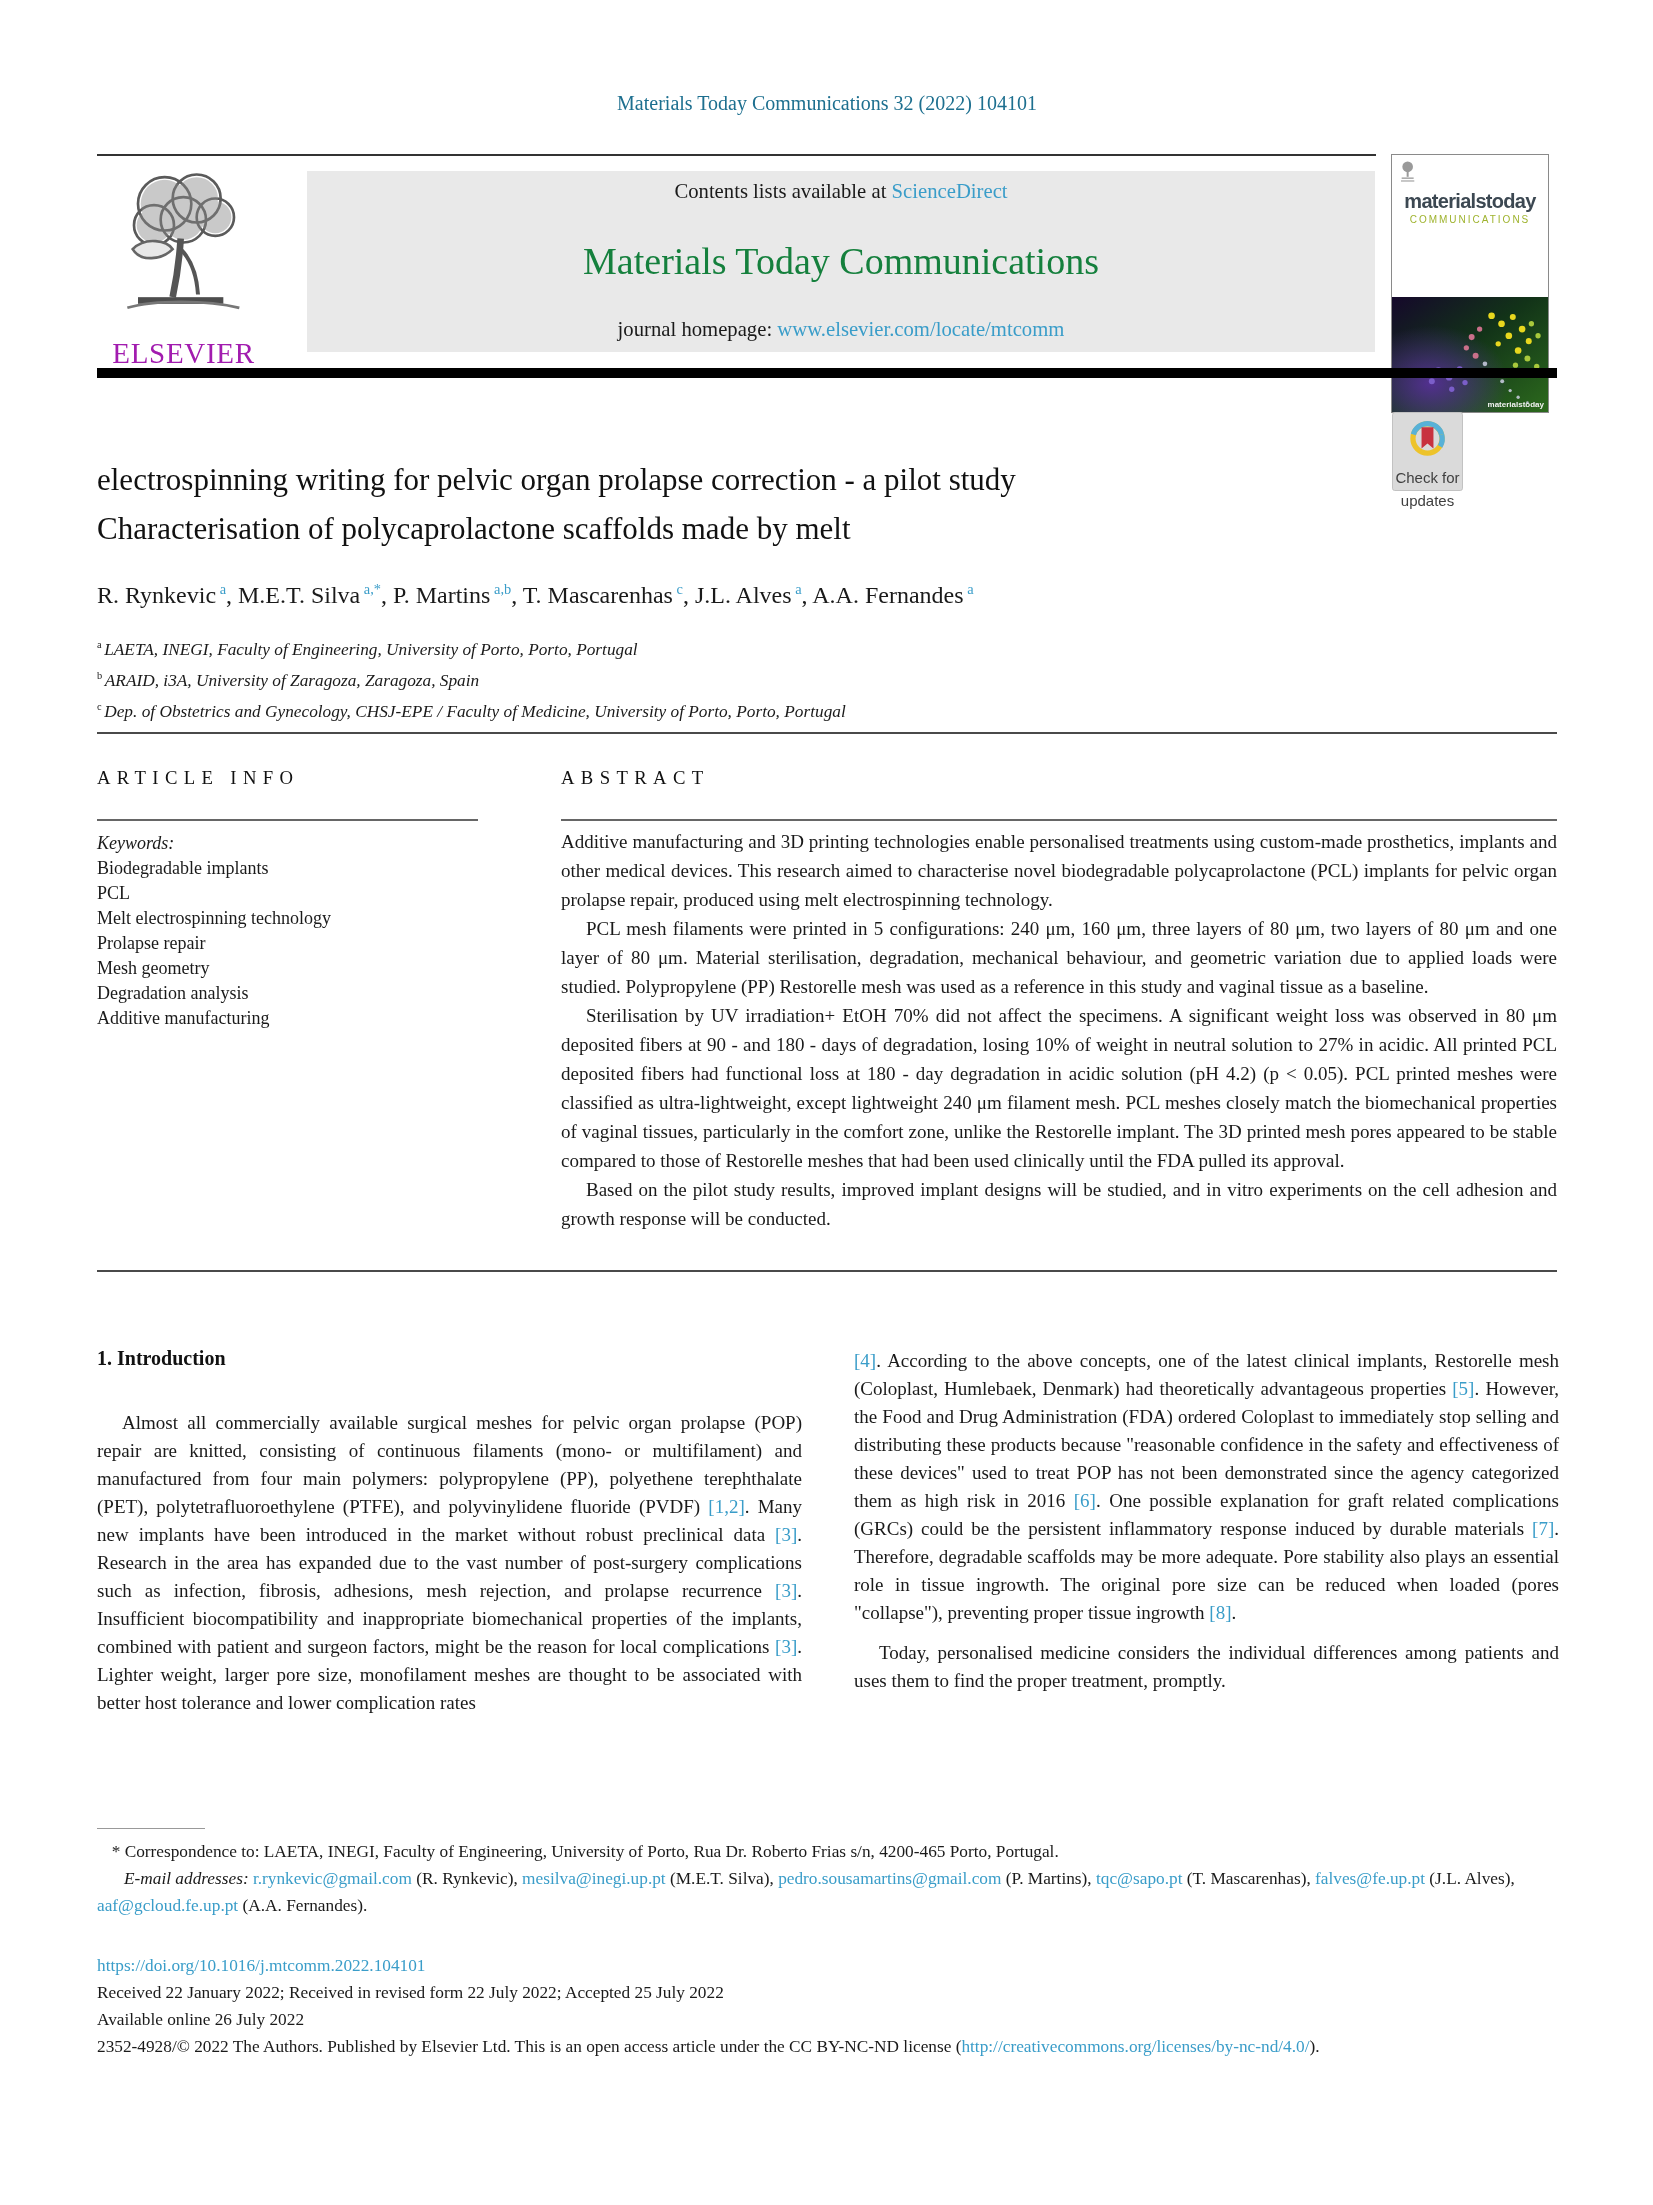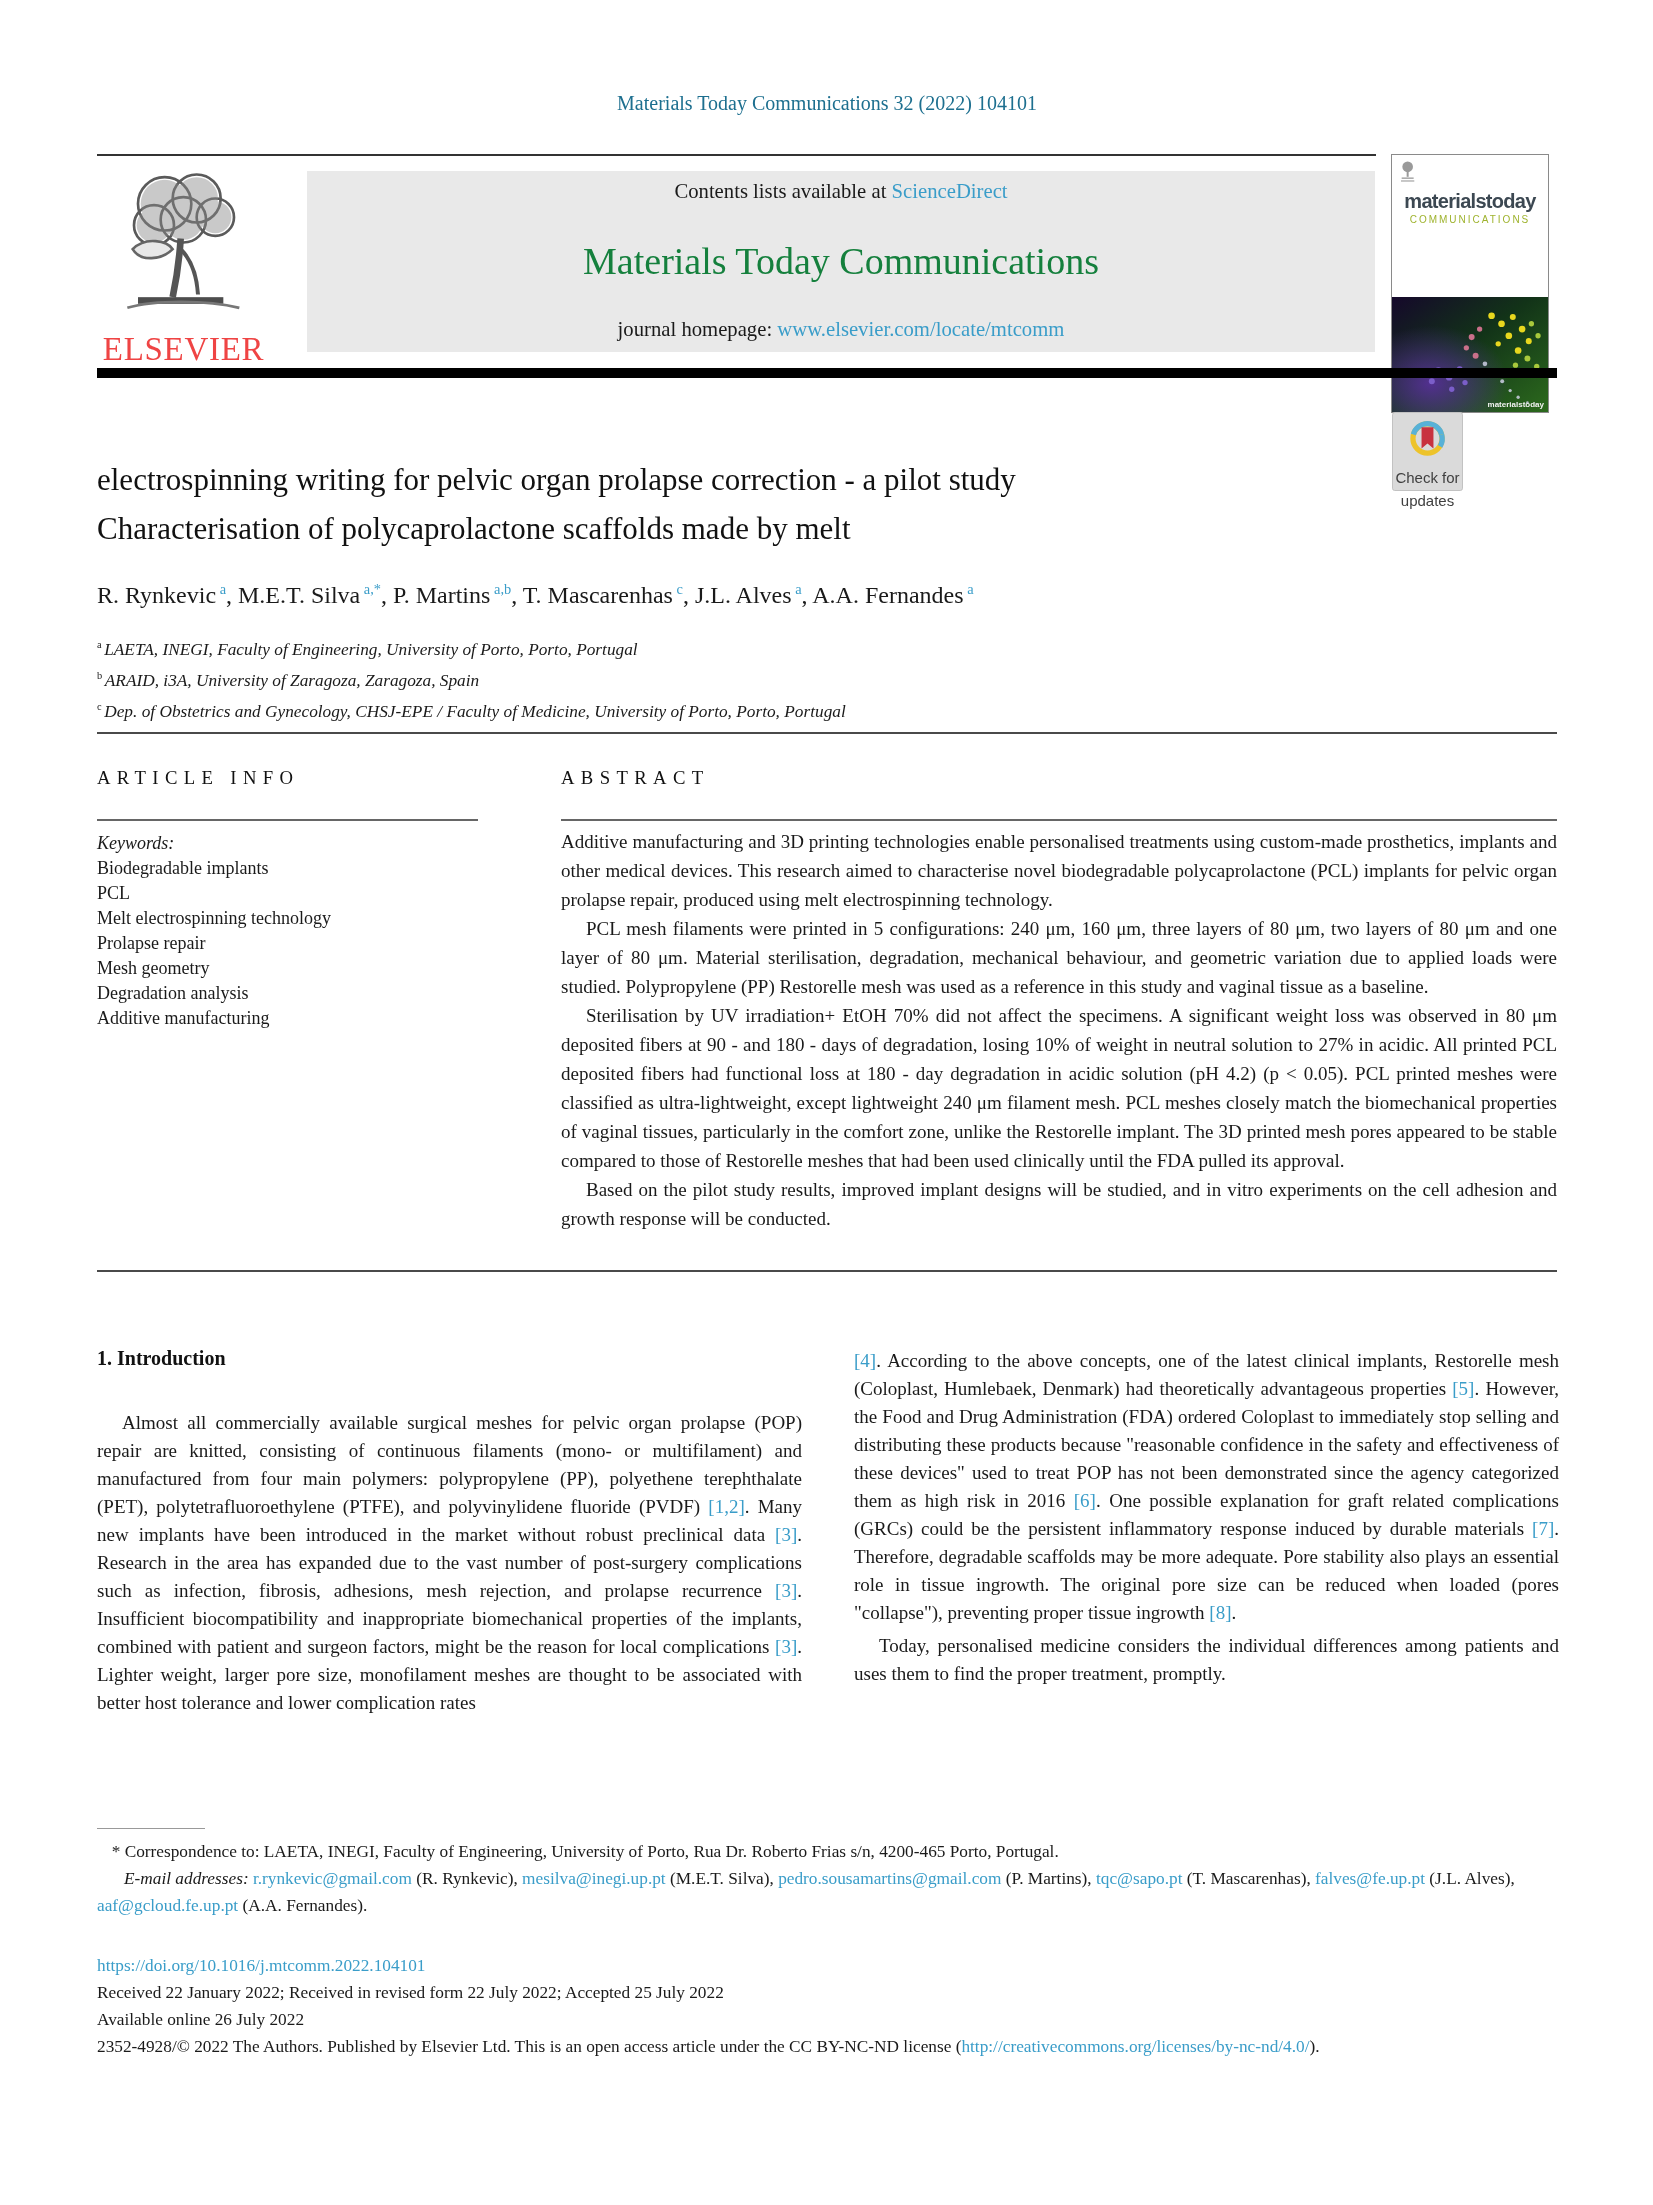--- a/index.html
+++ b/index.html
@@ -14,21 +14,21 @@
   .banner{position:absolute;left:307px;top:171px;width:1068px;height:181px;background:#e9e9e9;
           display:flex;flex-direction:column;justify-content:space-between;align-items:center;
           padding:9.3px 0 10.7px 0;box-sizing:border-box;}
   .contents-line{font-size:20.7px;color:#1a1a1a;}
   .journal-title{font-size:38px;color:#15803d;}
   .homepage-line{font-size:20.7px;color:#1a1a1a;}
   .link{color:#3a9dc9;}
 
   .logo{position:absolute;left:100px;top:169px;width:167px;height:185px;text-align:center;}
   .logo-tree{display:block;margin:0 auto;}
-  .logo-word{font-size:33px;color:#ef4444;letter-spacing:0.7px;margin-top:11px;}
+  .logo-word{font-size:29px;color:#a21caf;letter-spacing:0.7px;margin-top:17px;}
 
   .cover{position:absolute;left:1391px;top:154px;width:158px;height:259px;background:#fff;
          border:0.7px solid #8a8a8a;box-sizing:border-box;overflow:hidden;}
   .cover-minilogo{position:absolute;left:6.7px;top:5.3px;width:17.3px;height:23px;}
   .cover-brand{position:absolute;left:0;top:35px;width:100%;text-align:center;
                font-family:"Liberation Sans",sans-serif;font-weight:bold;font-size:20px;color:#3c4852;letter-spacing:-0.7px;}
   .cover-sub{position:absolute;left:0;top:59px;width:100%;text-align:center;
              font-family:"Liberation Sans",sans-serif;font-size:10px;color:#9fb32e;letter-spacing:2px;}
   .cover-art{position:absolute;left:0;bottom:0;width:100%;height:115px;}
   .cover-small{position:absolute;right:4px;bottom:2.7px;font-family:"Liberation Sans",sans-serif;
@@ -61,21 +61,21 @@
   .abstract div{margin:0;}
   .abstract div:not(:first-child){text-indent:25px;}
   .abs-bottom-rule{position:absolute;left:97px;top:1270px;width:1460px;height:2px;background:#4a4a4a;}
 
   .col-left{position:absolute;left:97px;top:1347px;width:705px;}
   .col-right{position:absolute;left:854px;top:1347px;width:705px;}
   .section-heading{font-size:20px;font-weight:bold;color:#111;}
   .body-par{font-size:19px;line-height:28px;text-align:justify;}
   .col-left .body-par{margin-top:39px;text-indent:25px;}
   .col-right .body-par.first{margin-top:0;text-indent:0;}
-  .col-right .body-par.indent{margin-top:5px;text-indent:25px;}
+  .col-right .body-par.indent{margin-top:12px;text-indent:25px;}
 
   .foot-rule{position:absolute;left:97px;top:1828px;width:108px;height:1.3px;background:#999;}
   .footnotes{position:absolute;left:97px;top:1838px;width:1460px;font-size:17.3px;line-height:27px;}
   .fn-corr{padding-left:14.7px;}
   .fn-email{text-indent:27px;margin-bottom:33px;}
   .fn-doi{margin-top:17.3px;}
   .fn-license{margin-top:0;}
 </style>
 </head>
 <body>

